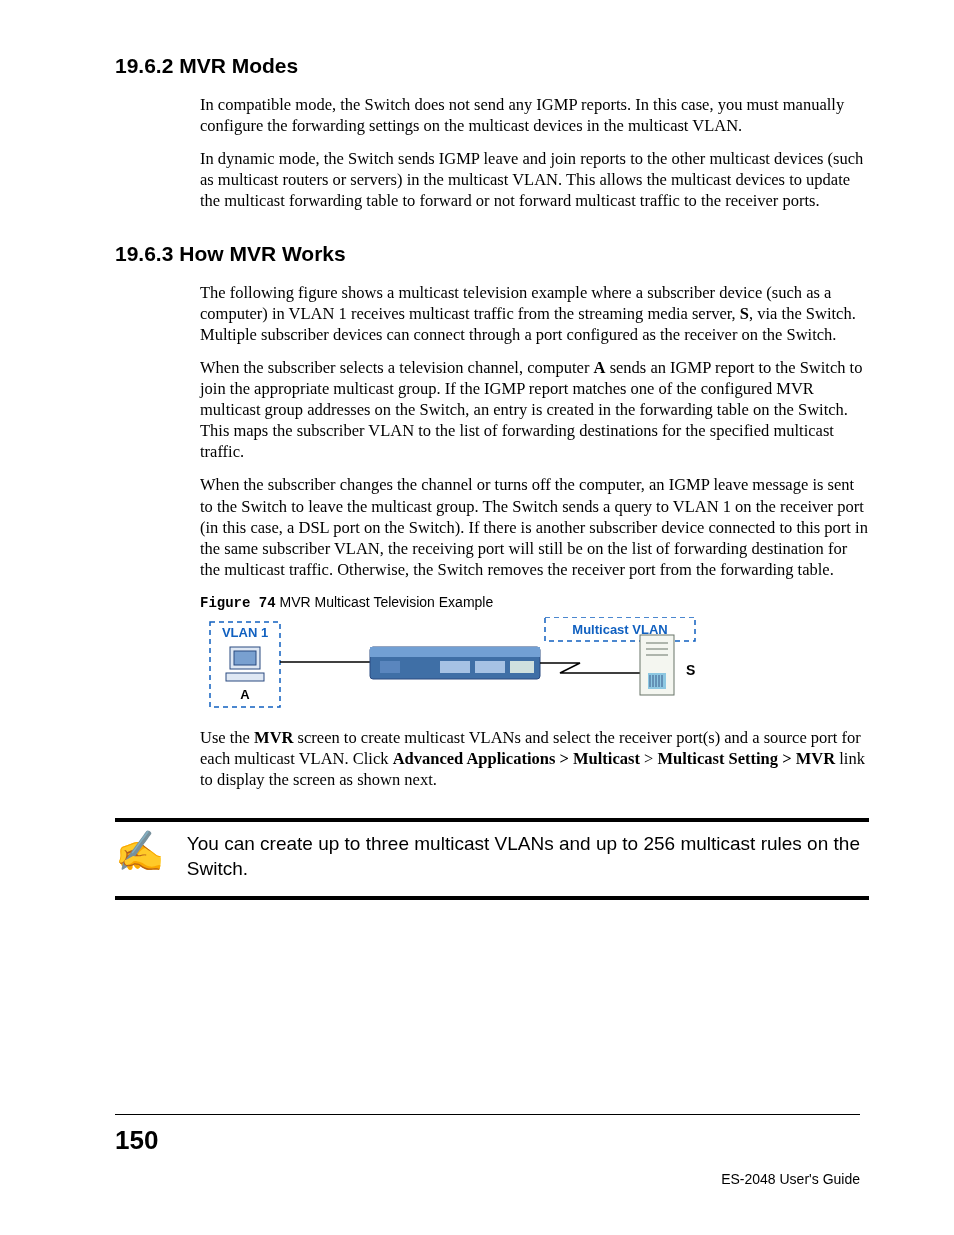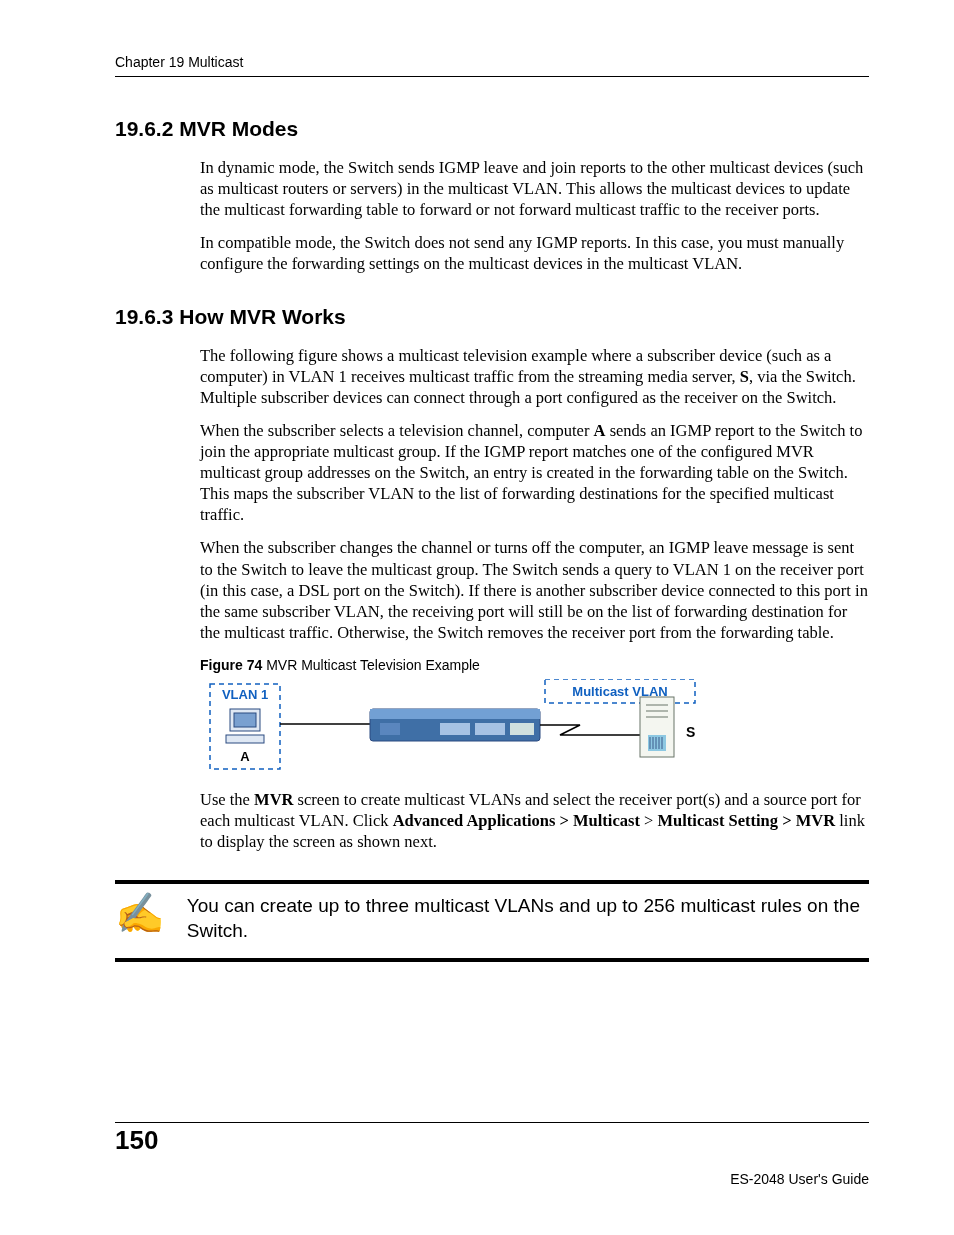--- a/index.html
+++ b/index.html
@@ -44,21 +44,21 @@
     font-size: 16.5px;
     line-height: 1.28;
     margin: 0 0 12px 0;
     text-align: left;
   }
   .fig-caption {
     font-family: Arial, Helvetica, sans-serif;
     font-size: 14px;
     margin: 14px 0 6px 0;
   }
-  .fig-caption .fignum { font-weight: bold; }
+  .fig-caption .fignum { font-weight: bold; font-family: Liberation Mono, monospace; }
   .figure {
     margin-left: 85px;
     margin-bottom: 10px;
   }
   .note-block {
     margin-top: 28px;
   }
   .note-rule {
     border-top: 4px solid #000;
     margin: 0 0 10px 0;
@@ -80,23 +80,23 @@
   .note-text {
     font-family: Arial, Helvetica, sans-serif;
     font-size: 19px;
     line-height: 1.3;
     flex: 1;
   }
   .footer {
     position: absolute;
     bottom: 48px;
     left: 115px;
-    right: 85px;
+    right: 94px;
     border-top: 1.5px solid #000;
-    padding-top: 2px;
+    padding-top: 10px;
     display: flex;
     justify-content: space-between;
     align-items: flex-start;
   }
   .page-num {
     font-family: Arial, Helvetica, sans-serif;
     font-weight: bold;
     font-size: 26px;
   }
   .guide-name {
@@ -106,28 +106,25 @@
     margin-top: 40px;
   }
   b { font-weight: bold; }
   svg { display:block; }
 </style>
 </head>
 <body>
 
 <div class="page">
 
-  <div class="header">
-    <span>Chapter 19 Multicast</span>
-  </div>
 
   <h2 class="section">19.6.2  MVR Modes</h2>
   <div class="body-indent">
+    <p>In compatible mode, the Switch does not send any IGMP reports. In this case, you must manually configure the forwarding settings on the multicast devices in the multicast VLAN.</p>
     <p>In dynamic mode, the Switch sends IGMP leave and join reports to the other multicast devices (such as multicast routers or servers) in the multicast VLAN. This allows the multicast devices to update the multicast forwarding table to forward or not forward multicast traffic to the receiver ports.</p>
-    <p>In compatible mode, the Switch does not send any IGMP reports. In this case, you must manually configure the forwarding settings on the multicast devices in the multicast VLAN.</p>
   </div>
 
   <h2 class="section" style="margin-top:30px;">19.6.3  How MVR Works</h2>
   <div class="body-indent">
     <p>
       <span>The following figure shows a multicast television example where a subscriber device (such as a computer) in VLAN 1 receives multicast traffic from the streaming media server, </span><b>S</b><span>, via the Switch. Multiple subscriber devices can connect through a port configured as the receiver on the Switch.</span>
     </p>
     <p>
       <span>When the subscriber selects a television channel, computer </span><b>A</b><span> sends an IGMP report to the Switch to join the appropriate multicast group. If the IGMP report matches one of the configured MVR multicast group addresses on the Switch, an entry is created in the forwarding table on the Switch. This maps the subscriber VLAN to the list of forwarding destinations for the specified multicast traffic.</span>
     </p>

